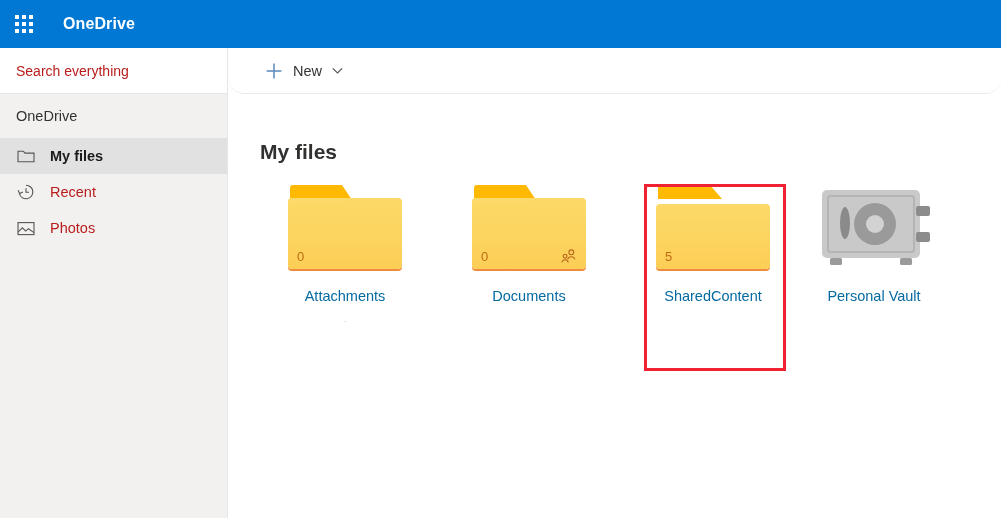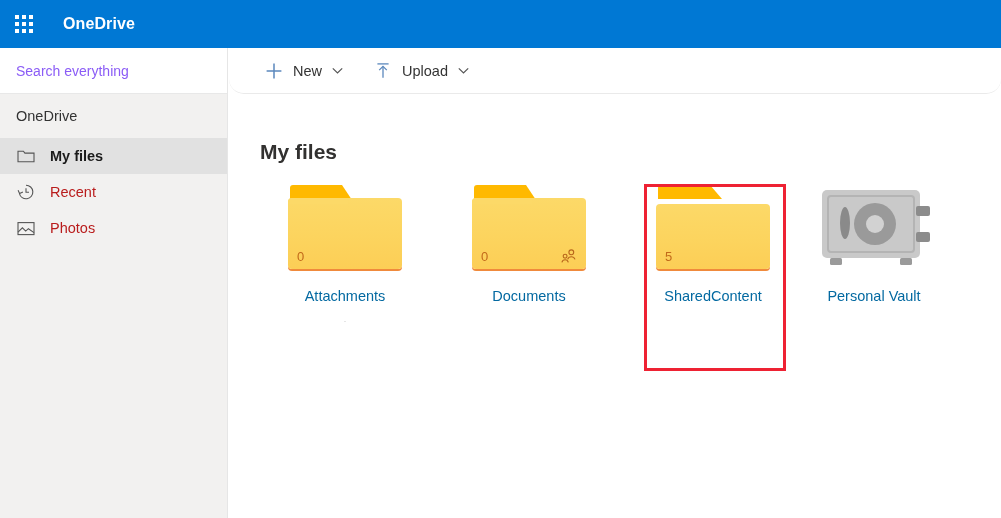--- a/index.html
+++ b/index.html
@@ -74,21 +74,21 @@
     height: 46px;
     background: #ffffff;
     border-bottom: 1px solid #e8e8e8;
     display: flex;
     align-items: center;
     padding-left: 16px;
     box-sizing: border-box;
     cursor: text;
   }
   .search-placeholder {
-    color: #8b5cf6;
+    color: #b91c1c;
     font-size: 14px;
     white-space: nowrap;
   }
   .nav-section-title {
     height: 44px;
     display: flex;
     align-items: center;
     padding-left: 16px;
     color: #333333;
     font-size: 14.5px;
@@ -387,35 +387,20 @@
       <span class="cmd-label">New</span>
       <span class="cmd-caret">
         <svg width="11" height="8" viewBox="0 0 11 8">
           <path d="M0.8 1.4L5.5 6 10.2 1.4" stroke="#555" stroke-width="1.2" fill="none"></path>
         </svg>
       </span>
     </div>
 
     <div class="cmd-gap"></div>
 
-    <div class="cmd-btn">
-      <span class="cmd-icon">
-        <svg width="18" height="18" viewBox="0 0 18 18" fill="none">
-          <path d="M3.4 1.9h11.2" stroke="#5b88bd" stroke-width="1.3"></path>
-          <path d="M9 4.6v11.2" stroke="#5b88bd" stroke-width="1.3"></path>
-          <path d="M5.2 8.1L9 4.3l3.8 3.8" stroke="#5b88bd" stroke-width="1.3" fill="none"></path>
-        </svg>
-      </span>
-      <span class="cmd-label">Upload</span>
-      <span class="cmd-caret">
-        <svg width="11" height="8" viewBox="0 0 11 8">
-          <path d="M0.8 1.4L5.5 6 10.2 1.4" stroke="#555" stroke-width="1.2" fill="none"></path>
-        </svg>
-      </span>
-    </div>
   </div>
 
   <div class="content">
 
     <div class="page-title">My files</div>
 
     <div class="tiles">
 
       <div class="tile tile-0">
         <div class="folder">

